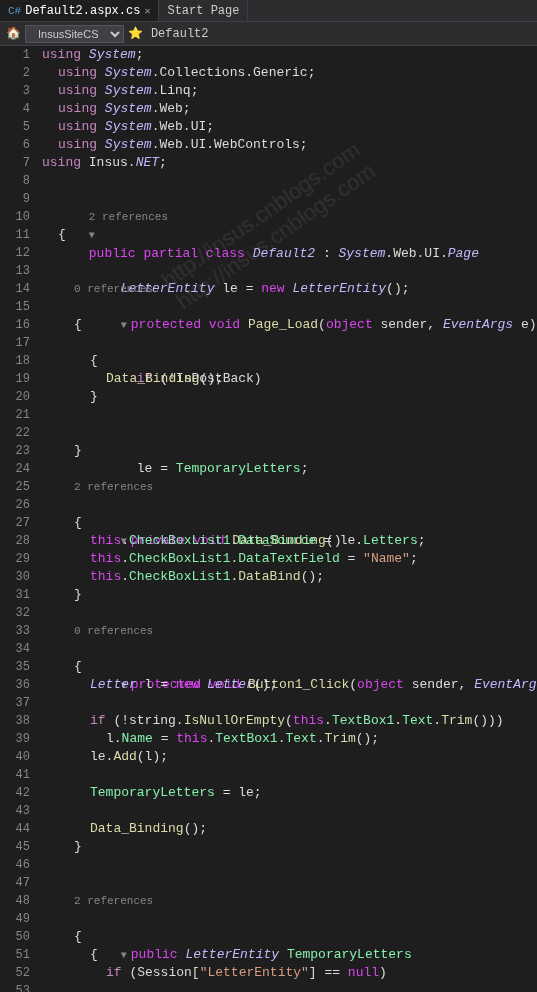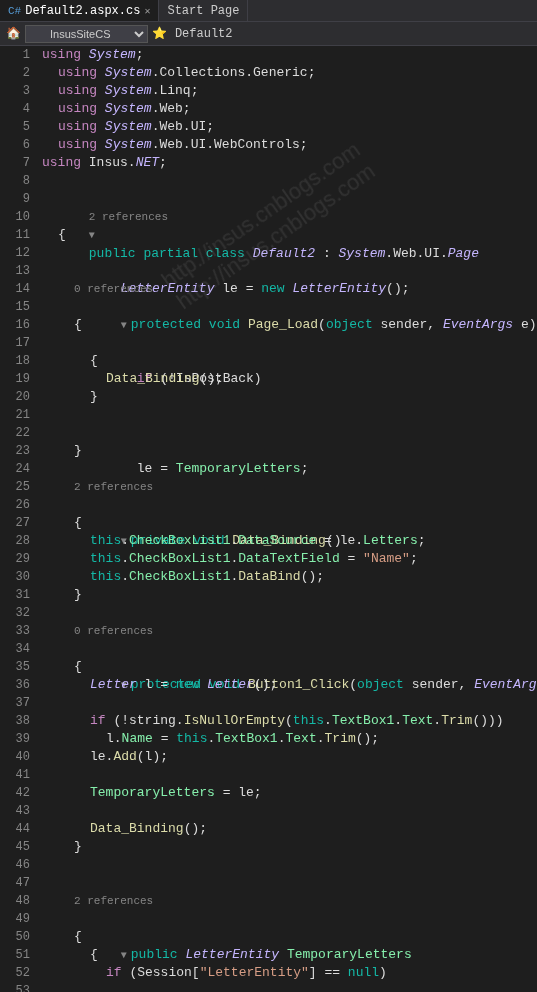--- a/index.html
+++ b/index.html
@@ -57,21 +57,21 @@
     }
     .toolbar-icon {
       font-size: 12px;
       color: #ccc;
     }
     .toolbar-dropdown {
       background: #3f3f46;
       border: 1px solid #555;
       color: #ccc;
       font-size: 11px;
-      padding: 1px 20px;
+      padding: 1px 8px;
       height: 18px;
     }
     .toolbar-text {
       font-size: 12px;
       color: #ccc;
       margin-left: 4px;
     }
 
     
     .code-container {
@@ -105,21 +105,21 @@
     }
 
     .code-line {
       height: 18px;
       line-height: 18px;
       white-space: pre;
       position: relative;
     }
 
     
-    .kw { color: #14b8a6; } 
+    .kw { color: #d946ef; } 
     .kw2 { color: #c586c0; text-align: right; } 
     .type { color: #c4b5fd; font-style: italic; } 
     .str { color: #d69d85; } 
     .method { color: #dcdcaa; }
     .prop { color: #86efac; } 
     .ref-count { color: #858585; font-size: 11px; }
     .collapse-arrow {
       color: #858585;
       font-size: 10px;
       cursor: pointer;

